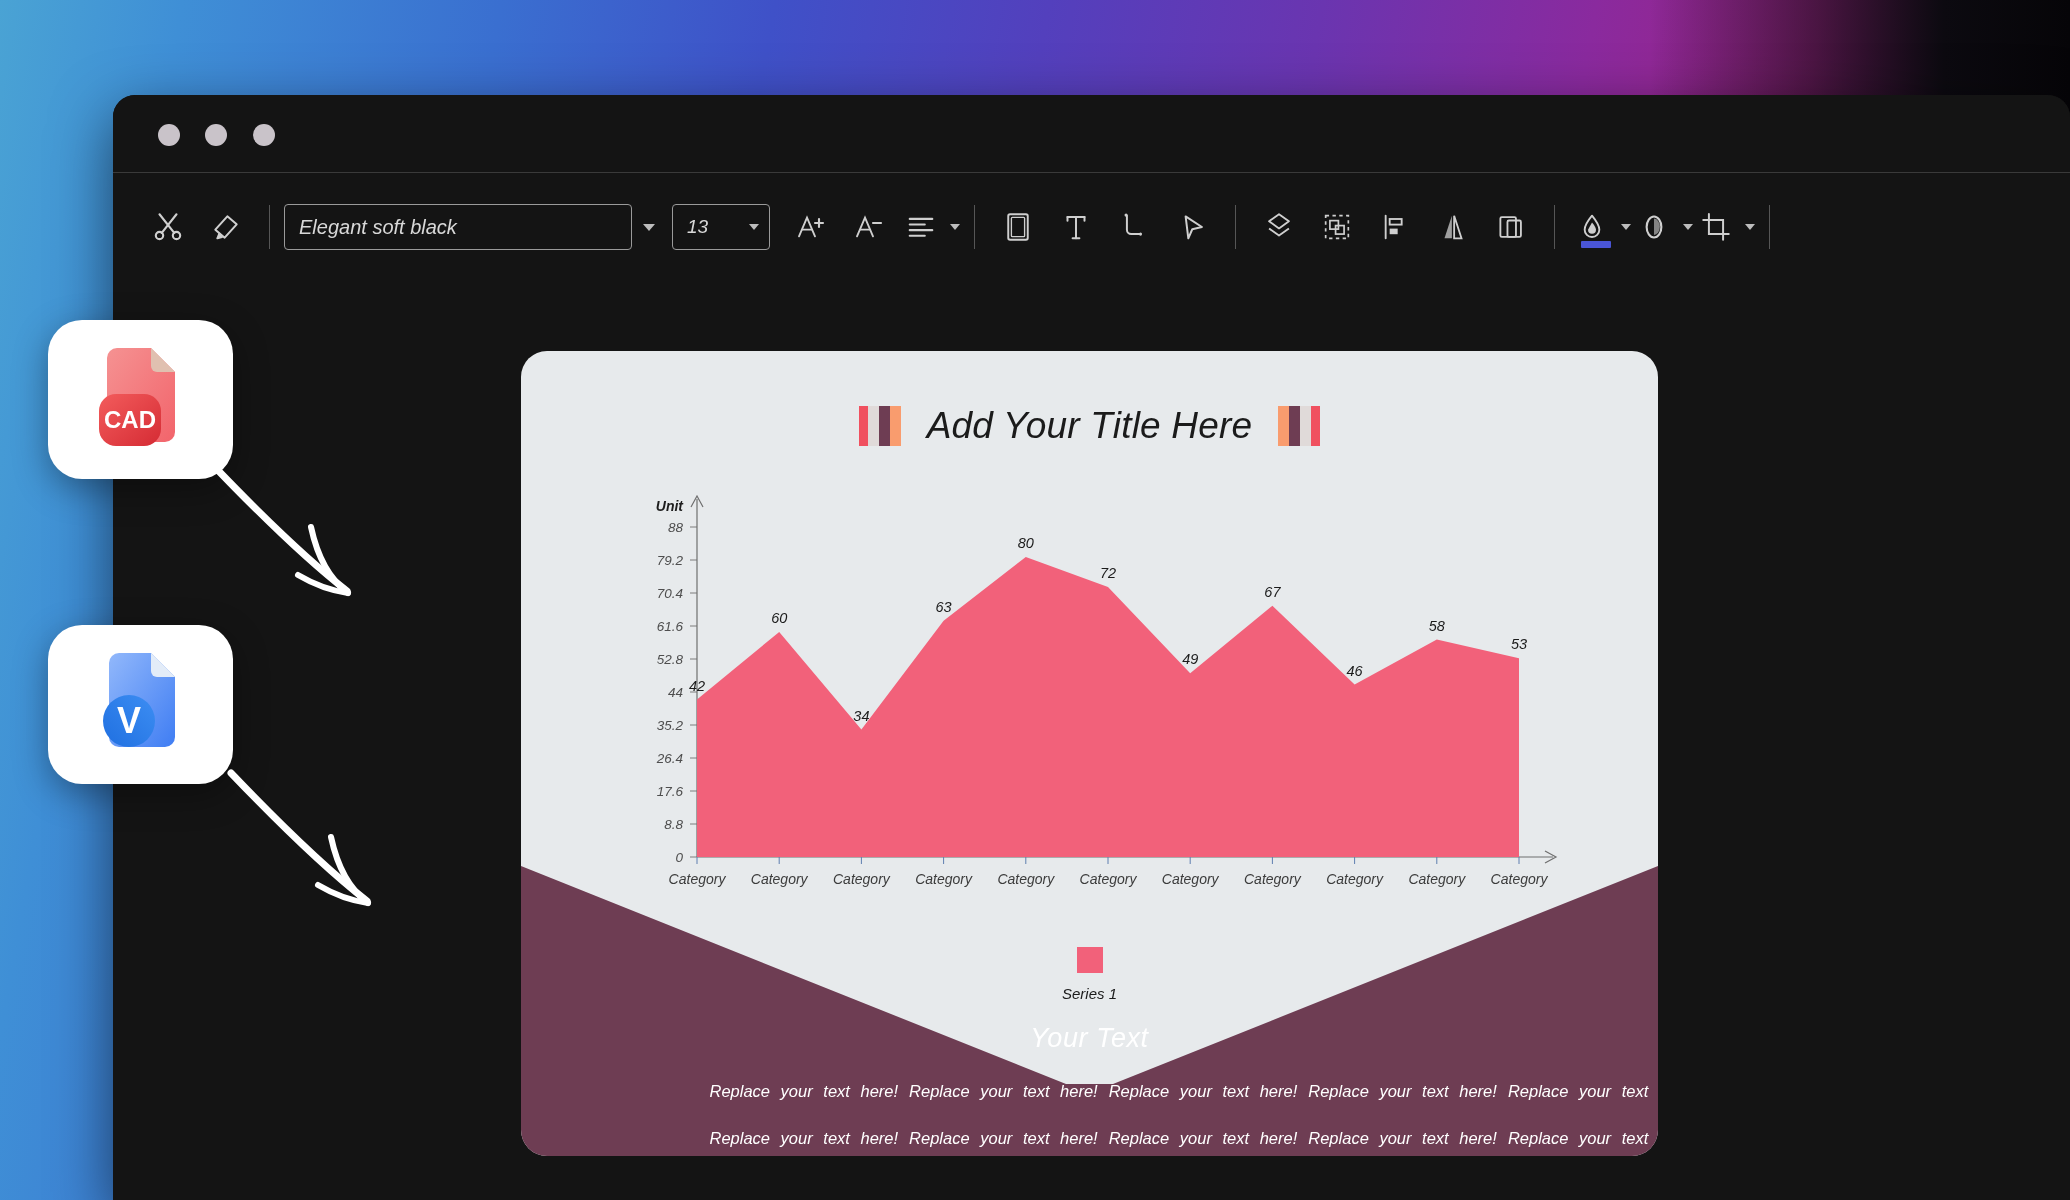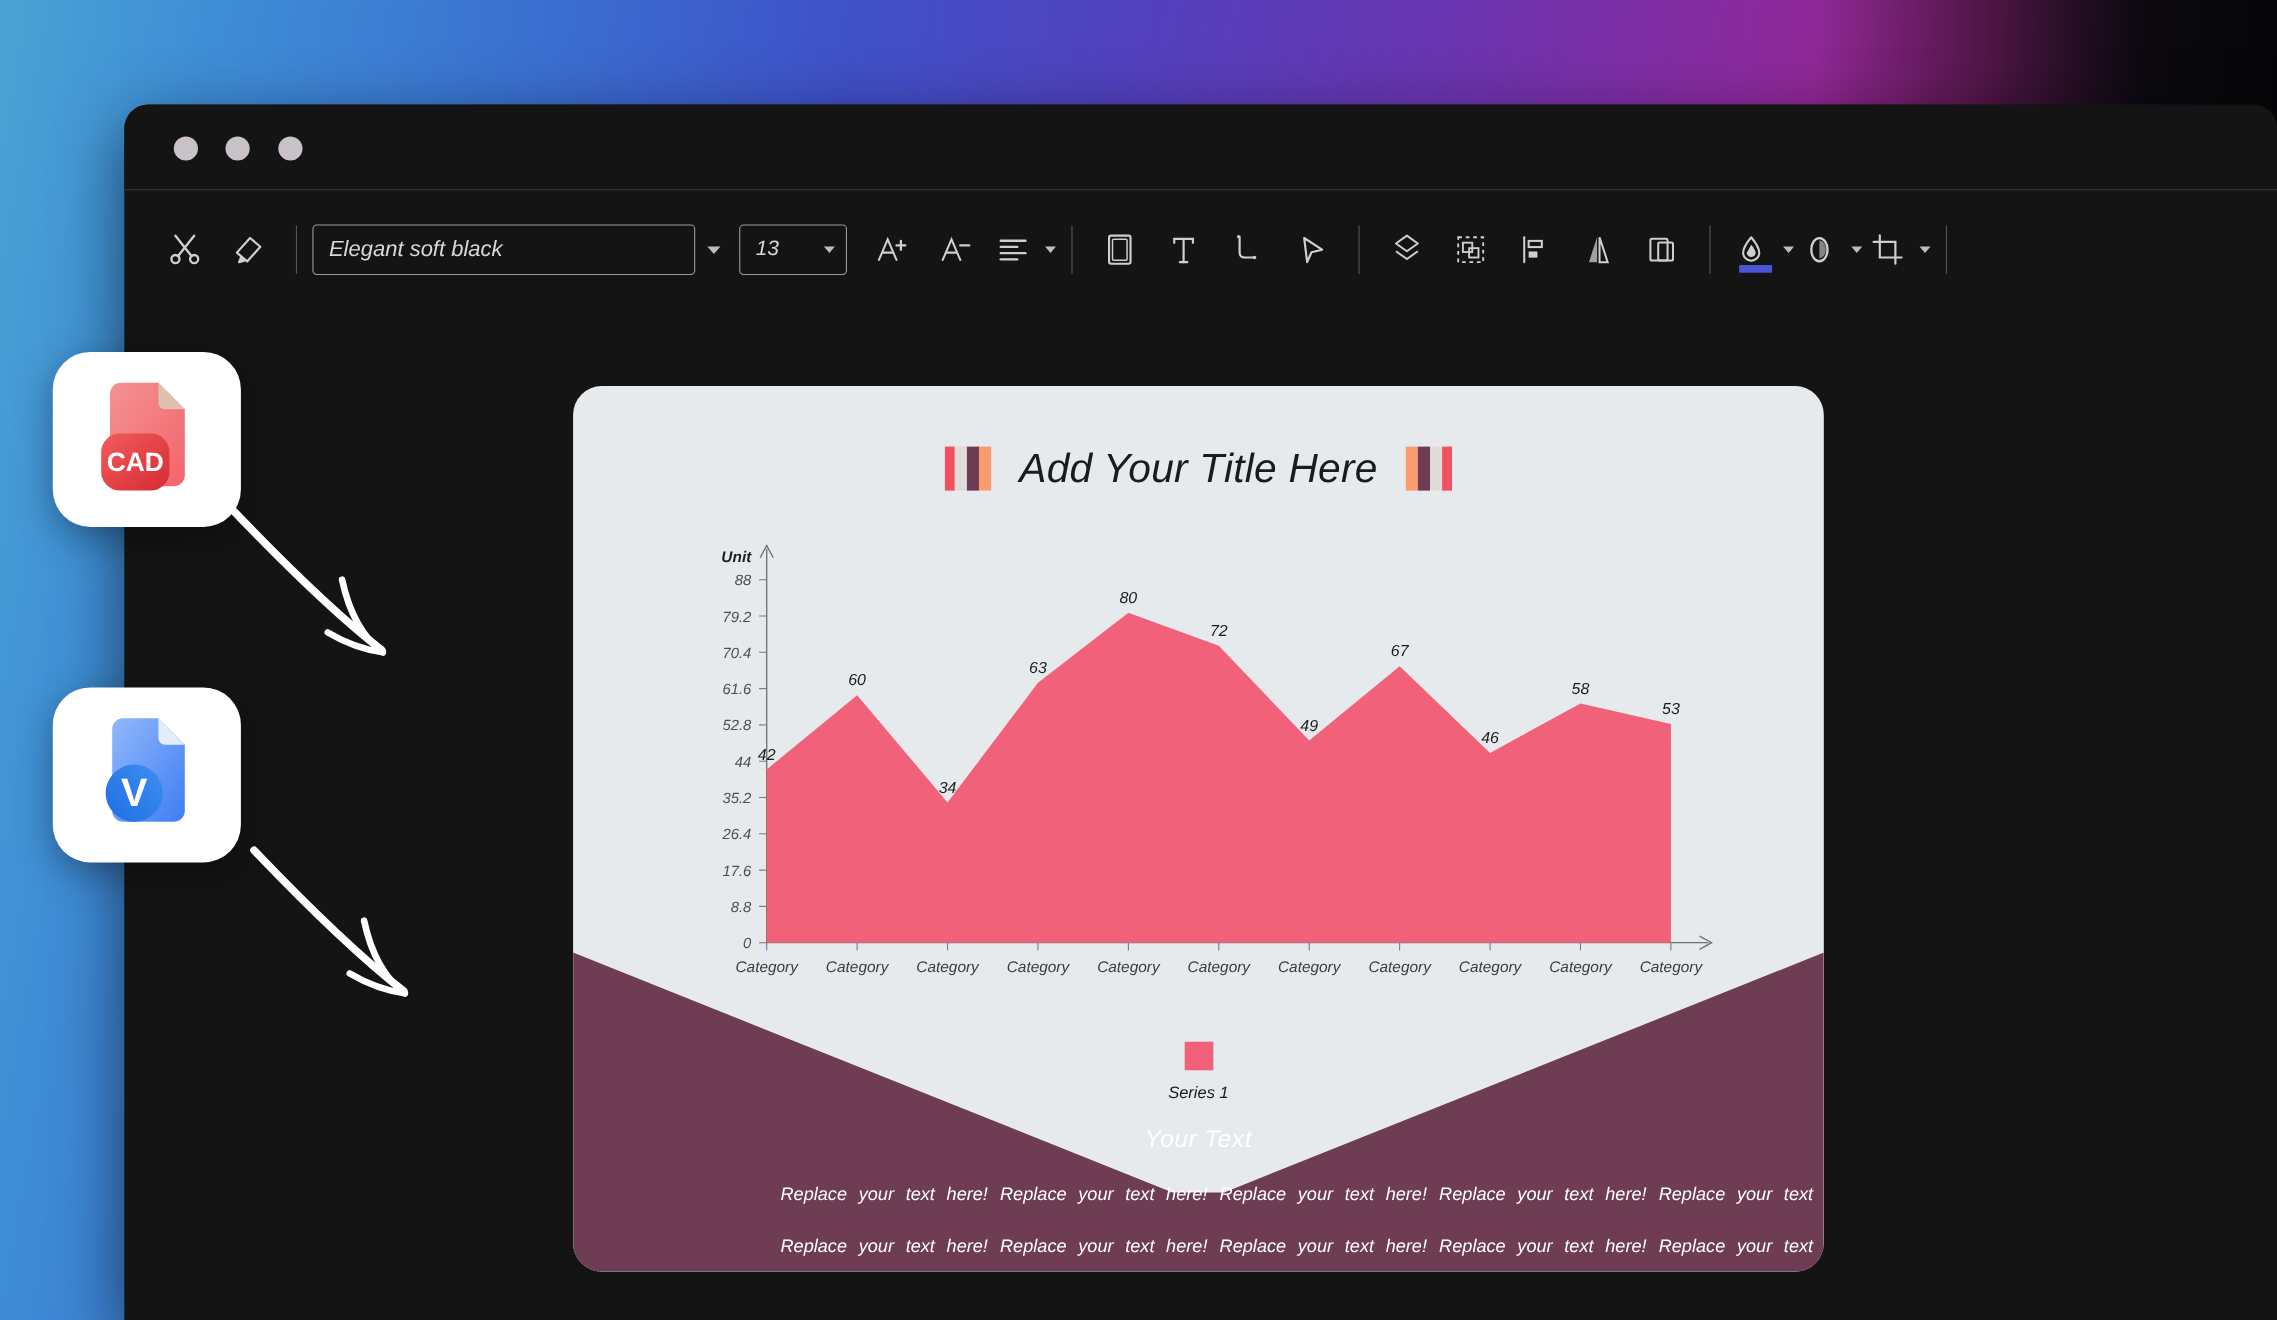--- a/index.html
+++ b/index.html
@@ -135,31 +135,31 @@
   }
   #legend-swatch{ width:26px; height:26px; background:#f2617a; }
   #legend-label{ font-size:15px; color:#1b1b1b; }
 
   
   #bottom-text{
     position:absolute; left:0; top:672px; width:100%;
     color:#ffffff; text-align:center; z-index:3;
   }
   #your-text{
-    font-size:22px; letter-spacing:.6px; margin-bottom:24px;
+    font-size:27px; letter-spacing:.6px; margin-bottom:24px;
   }
   .para{
     width:760px; margin:0 auto 20px auto; text-align:left;
     font-size:16.5px; line-height:1.62; word-spacing:6px;
   }
   .para .chunk{ margin-right:11px; white-space:nowrap; }
 
   
   .file-card{
-    position:absolute; width:171px; height:159px;
+    position:absolute; width:185px; height:159px;
     background:#fff; border-radius:34px;
     box-shadow:0 10px 34px rgba(0,0,0,.35);
     display:flex; align-items:center; justify-content:center;
   }
   #card-cad{ left:48px; top:320px; }
   #card-vsd{ left:48px; top:625px; }
   .file-card svg{ display:block; }
 
   .arrow-doodle{ position:absolute; }
   #arrow-1{ left:205px; top:455px; }

